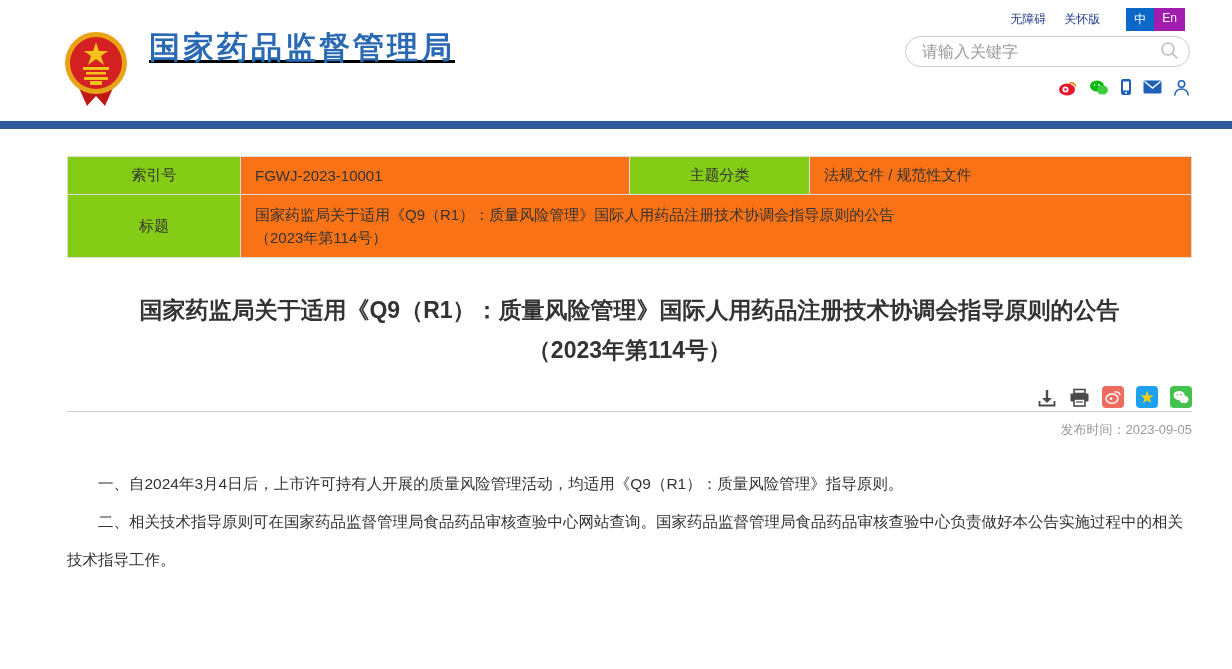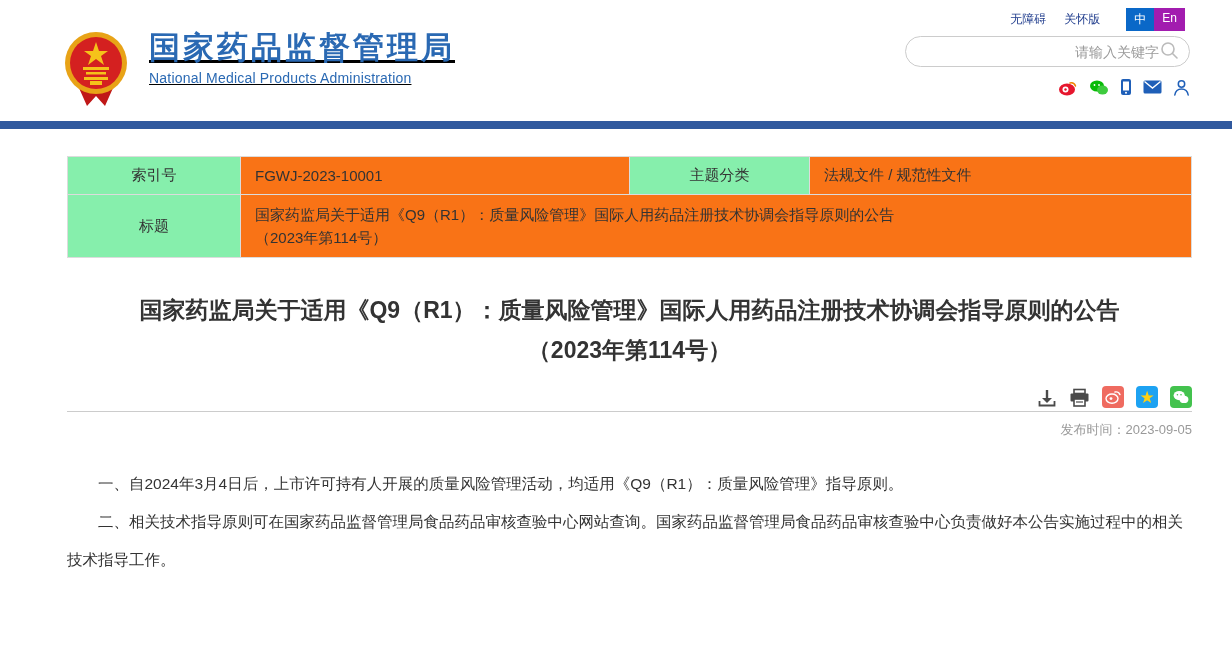--- a/index.html
+++ b/index.html
@@ -19,35 +19,35 @@
   .header { position:relative; height:80px; }
   .brand { position:absolute; left:59px; top:2px; display:flex; align-items:flex-start;text-decoration:underline; }
   .emblem { width:74px; height:78px; }
   .brand-text { margin-left:16px; }
   .site-zh { font-size:31px; font-weight:bold; color:#2a69b3; letter-spacing:3px; line-height:36px; }
   .site-en { font-size:14px; color:#2a69b3; margin-top:4px; letter-spacing:.2px; }
 
   .header-right { position:absolute; right:42px; top:8px; width:285px; }
   .search-pill { display:flex; align-items:center; width:285px; height:31px;
     border:1px solid #ccc; border-radius:16px; padding:0 10px 0 16px; background:#fff; }
-  .search-input { flex:1; border:none; outline:none; font-size:14px; color:#c2410c; background:transparent;
-    font-family:"Liberation Sans","DejaVu Sans",sans-serif;text-align:right; }
+  .search-input { flex:1; border:none; outline:none; font-size:16px; color:#c2410c; background:transparent;
+    font-family:"Liberation Sans","DejaVu Sans",sans-serif; }
   .search-input::placeholder { color:#9a9a9a; }
   .hdr-icons { display:flex; justify-content:flex-end; align-items:center; gap:11px; margin-top:11px; }
   .hdr-icons svg { display:block; cursor:pointer; }
 
   
   .blue-bar { margin-top:13px; height:8px; background:#30599e; width:100%; }
 
   
   .content { width:1125px; margin-left:67px; }
 
   table.meta { border-collapse:collapse; margin-top:27px; width:1125px; table-layout:fixed; }
   table.meta td { border:1px solid #dcdcdc; font-size:15px; color:#333; vertical-align:middle; }
-  td.lbl { background:#86efac; text-align:center; width:173px; }
+  td.lbl { background:#84cc16; text-align:center; width:173px; }
   td.val { background:#f97316; padding:8px 14px; }
   tr.r1 { height:38px; } tr.r2 { height:61px; } tr.r3 { height:39px; }
   .pre { white-space:pre-line; line-height:23px; }
 
   .doc-title { margin-top:32px; text-align:center; font-size:23px; font-weight:bold;
     color:#333; line-height:40px; }
 
   .share-row { display:flex; justify-content:flex-end; align-items:flex-end; gap:12px;
     margin-top:16px; padding-bottom:3px; border-bottom:1px solid #ccc; }
   .share-row svg, .share-badge { display:block; cursor:pointer; }
@@ -86,21 +86,20 @@
         <circle cx="37" cy="33" r="26" fill="#d42020"></circle>
         <polygon points="37,12 40,21 49,21 42,26 45,35 37,29 29,35 32,26 25,21 34,21" fill="#f5c21a"></polygon>
         <rect x="24" y="37" width="26" height="3" fill="#f5c21a"></rect>
         <rect x="27" y="42" width="20" height="2.5" fill="#f5c21a"></rect>
         <rect x="25" y="47" width="24" height="3" fill="#f5c21a"></rect>
         <rect x="31" y="51" width="12" height="4" fill="#f5c21a"></rect>
       </svg>
     </span>
     <span class="brand-text">
       <div class="site-zh">国家药品监督管理局</div>
-      <div class="site-en">National Medical Products Administration</div>
     </span>
   </div>
 
   <div class="header-right">
     <div class="search-pill">
       <input class="search-input" placeholder="请输入关键字" style="">
       <span>
         <svg width="20" height="20" viewBox="0 0 20 20">
           <circle cx="9" cy="9" r="6" fill="none" stroke="#bbb" stroke-width="1.6"></circle>
           <line x1="13.5" y1="13.5" x2="18" y2="18" stroke="#bbb" stroke-width="1.6" stroke-linecap="round"></line>

